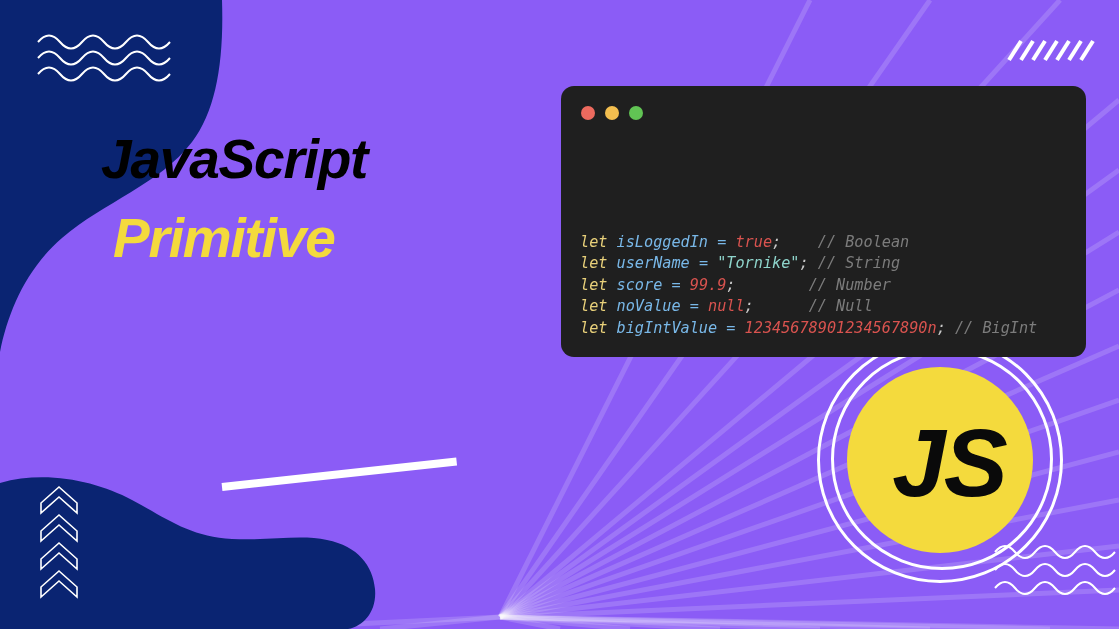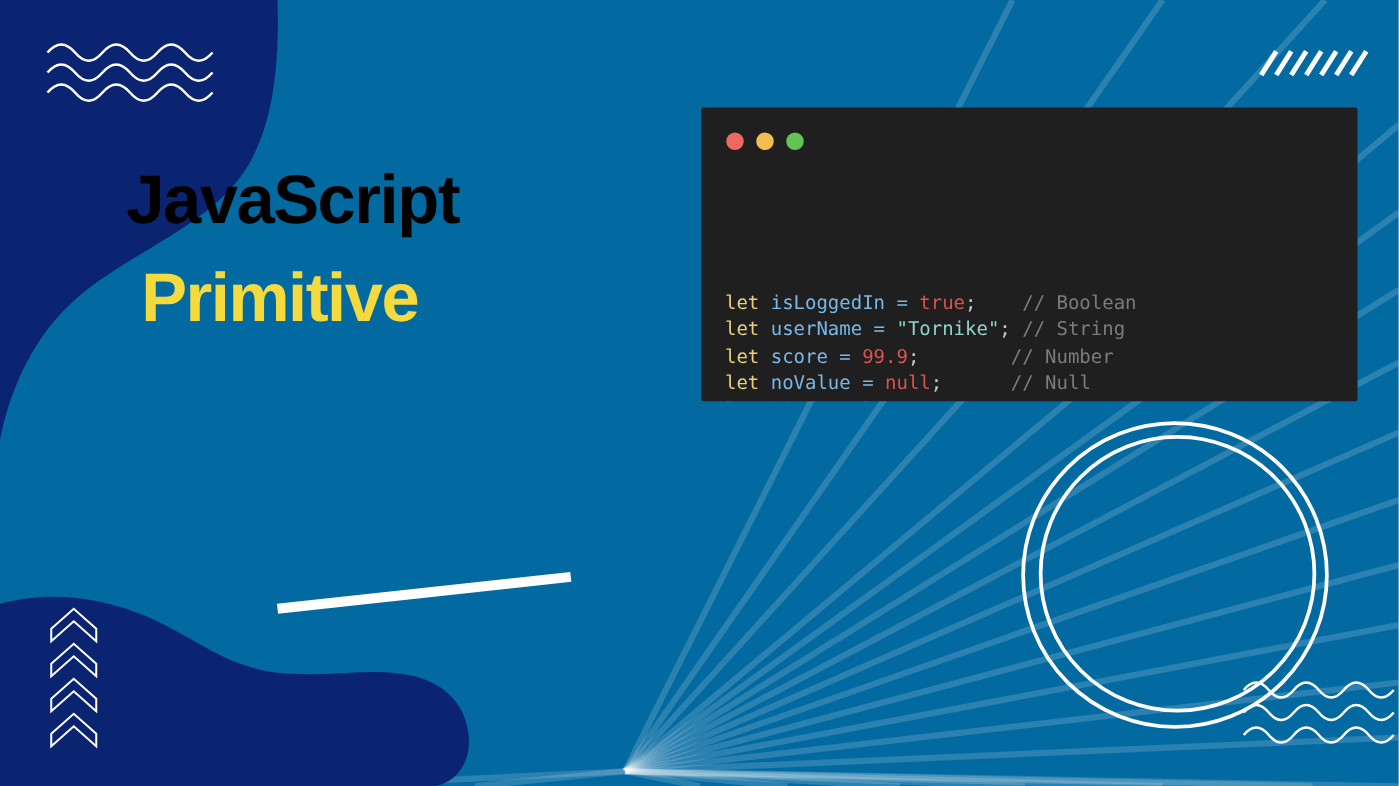--- a/index.html
+++ b/index.html
@@ -5,22 +5,23 @@
   html, body {
     margin: 0;
     padding: 0;
     background: #ffffff;
   }
   #canvas {
     position: relative;
     width: 1119px;
     height: 629px;
     overflow: hidden;
-    background: #0369a1;
+    background: #8b5cf6;
     font-family: "Liberation Sans", sans-serif;
+    font-style: italic;
   }
 
   
   .layer {
     position: absolute;
     top: 0; left: 0;
     width: 1119px;
     height: 629px;
     pointer-events: none;
   }
@@ -44,23 +45,23 @@
   }
   .title-dark { color: #000000; }
   .title-accent { color: #F4DA3D; margin-left: 12px; }
 
   
   #code-window {
     position: absolute;
     left: 561px;
     top: 86px;
     width: 525px;
-    height: 235px;
+    height: 271px;
     background: #1F1F1F;
-    border-radius: 2px;
+    border-radius: 13px;
     z-index: 25;
     box-sizing: border-box;
     overflow: hidden;
   }
   #titlebar {
     position: absolute;
     left: 20px;
     top: 20px;
     display: flex;
     gap: 10px;
@@ -241,15 +242,18 @@
       <span class="dot dot-red"></span>
       <span class="dot dot-yellow"></span>
       <span class="dot dot-green"></span>
     </div>
     <div id="code-body"><span class="code-line"><span class="tok-kw">let </span><span class="tok-var">isLoggedIn</span><span class="tok-op"> = </span><span class="tok-num">true</span><span class="tok-pun">;</span><span class="tok-pun">    </span><span class="tok-com">// Boolean</span></span><span class="code-line"><span class="tok-kw">let </span><span class="tok-var">userName</span><span class="tok-op"> = </span><span class="tok-str">"Tornike"</span><span class="tok-pun">;</span><span class="tok-pun"> </span><span class="tok-com">// String</span></span><span class="code-line"><span class="tok-kw">let </span><span class="tok-var">score</span><span class="tok-op"> = </span><span class="tok-num">99.9</span><span class="tok-pun">;</span><span class="tok-pun">        </span><span class="tok-com">// Number</span></span><span class="code-line"><span class="tok-kw">let </span><span class="tok-var">noValue</span><span class="tok-op"> = </span><span class="tok-num">null</span><span class="tok-pun">;</span><span class="tok-pun">      </span><span class="tok-com">// Null</span></span><span class="code-line"><span class="tok-kw">let </span><span class="tok-var">bigIntValue</span><span class="tok-op"> = </span><span class="tok-num">12345678901234567890n</span><span class="tok-pun">;</span><span class="tok-pun"> </span><span class="tok-com">// BigInt</span></span></div>
   </div>
 
   <div id="js-badge">
     <div id="js-ring-outer"></div>
     <div id="js-ring-inner"></div>
+    <div id="js-disc">
+      <span id="js-text">JS</span>
+    </div>
   </div>
 
 </div>
 
 </body></html>

